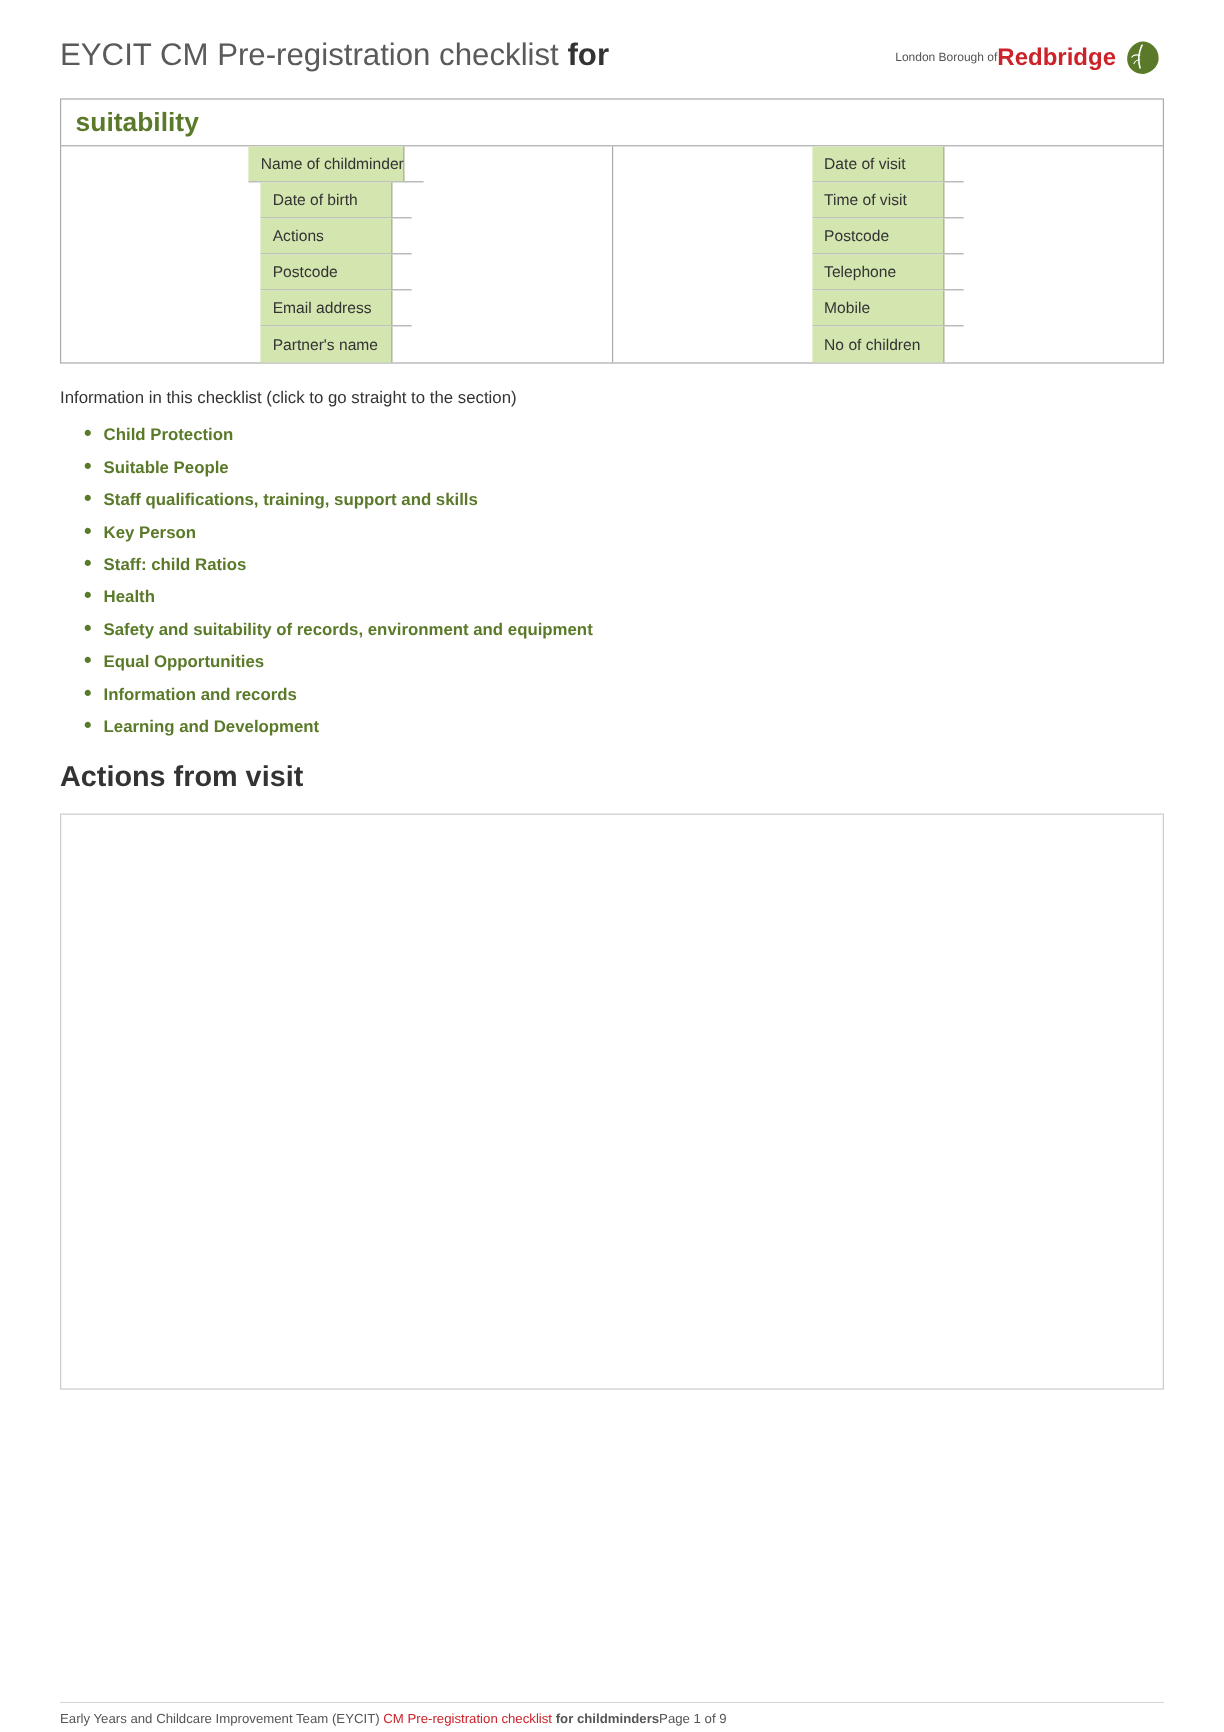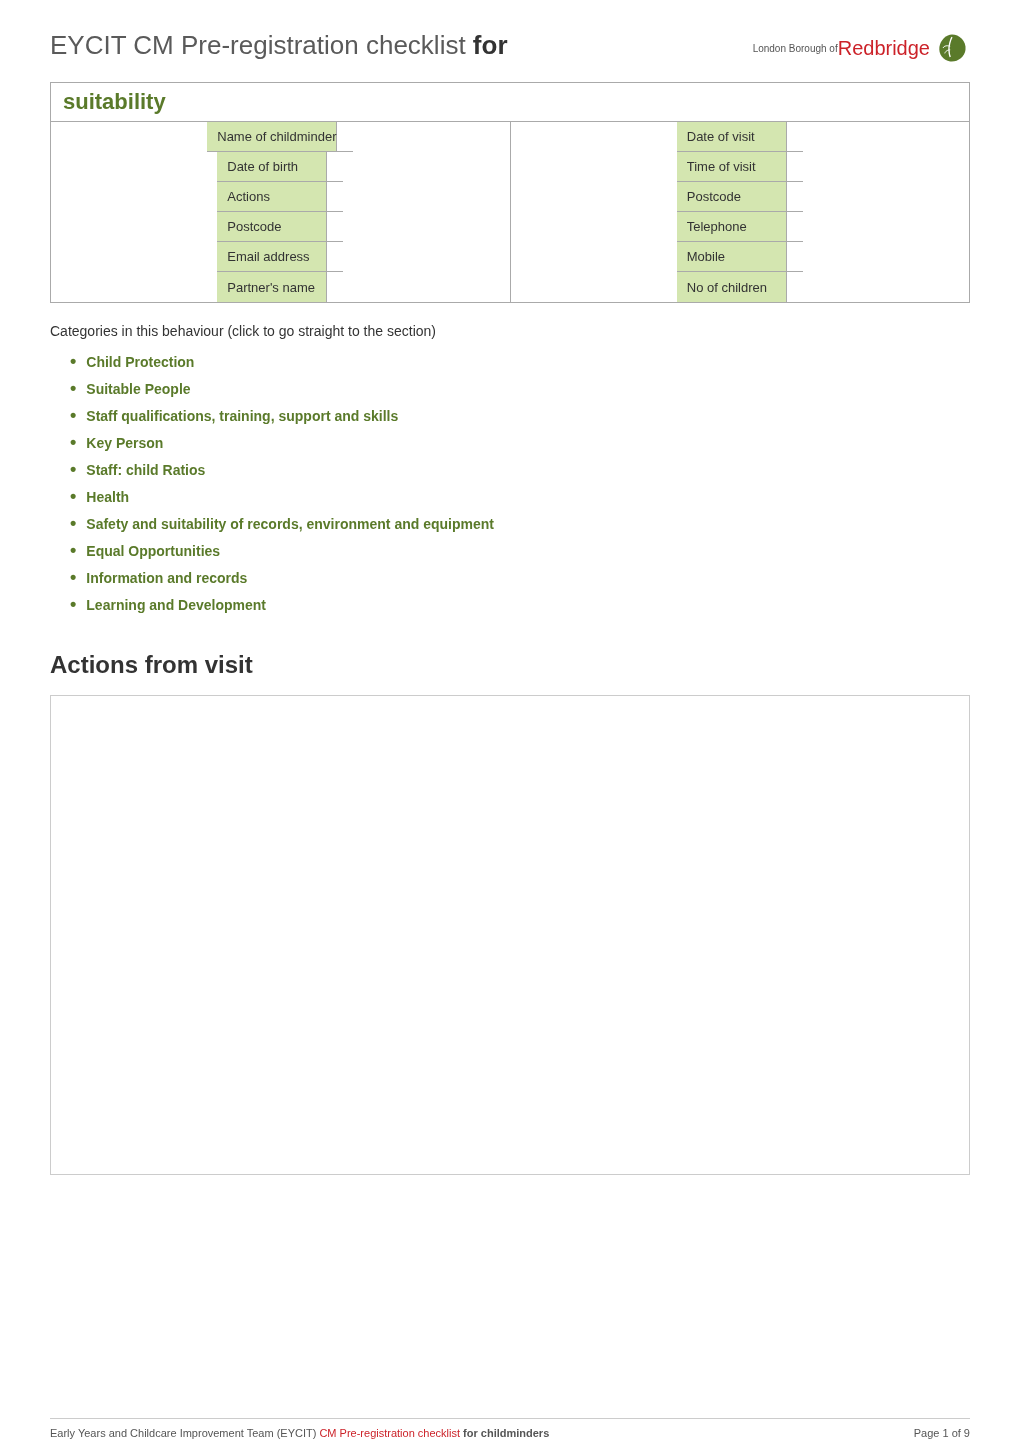--- a/index.html
+++ b/index.html
@@ -41,42 +41,42 @@
     }
 
     .logo-text-small {
       font-size: 10px;
       color: #555;
       line-height: 1.3;
     }
 
     .logo-brand {
       font-size: 20px;
-      font-weight: normal;
+      font-weight: bold;
       color: #cc2229;
       display: flex;
       align-items: center;
       gap: 4px;
     }
 
     .logo-leaf {
       width: 36px;
       height: 36px;
     }
 
     
     .categories-intro {
       margin-bottom: 12px;
       font-size: 14px;
     }
 
     .categories-list {
       list-style: none;
       margin-left: 20px;
-      margin-bottom: 36px;
+      margin-bottom: 19px;
     }
 
     .categories-list li {
       display: flex;
       align-items: center;
       margin-bottom: 6px;
       font-weight: bold;
       color: #5a7a2a;
       font-size: 14px;
     }
@@ -107,21 +107,20 @@
     
     .footer {
       position: fixed;
       bottom: 0;
       left: 50px;
       right: 50px;
       width: calc(1020px - 100px);
       border-top: 1px solid #ccc;
       padding: 8px 0 4px 0;
       display: flex;
-      justify-content: space-between;
       align-items: center;
       font-size: 11px;
       color: #555;
       background: #fff;
     }
 
     .footer-left span.highlight {
       color: #cc2229;
     }
 
@@ -276,21 +275,21 @@
         <div class="fvalue"></div>
       </div>
       <div class="frow">
         <div class="flabel">No of children</div>
         <div class="fvalue"></div>
       </div>
     </div>
   </div>
 </div>
 
-<p class="categories-intro">Categories in this behaviour (click to go straight to the section)</p>
+<p class="categories-intro">Information in this checklist (click to go straight to the section)</p>
 
 <ul class="categories-list">
   <li>Child Protection</li>
   <li>Suitable People</li>
   <li>Staff qualifications, training, support and skills</li>
   <li>Key Person</li>
   <li>Staff: child Ratios</li>
   <li>Health</li>
   <li>Safety and suitability of records, environment and equipment</li>
   <li>Equal Opportunities</li>

